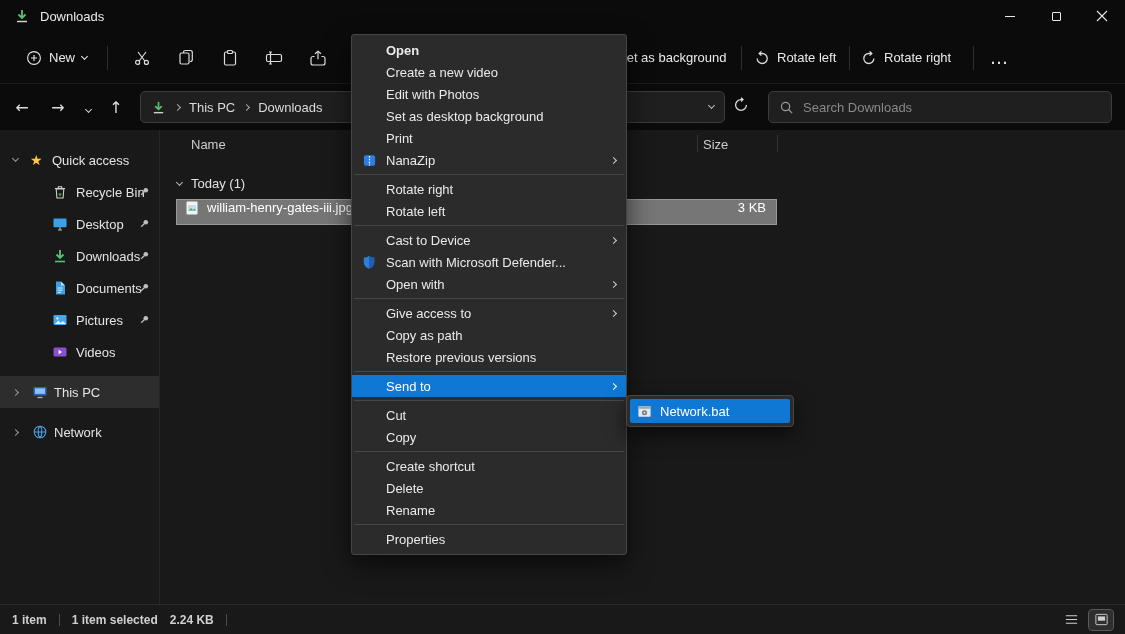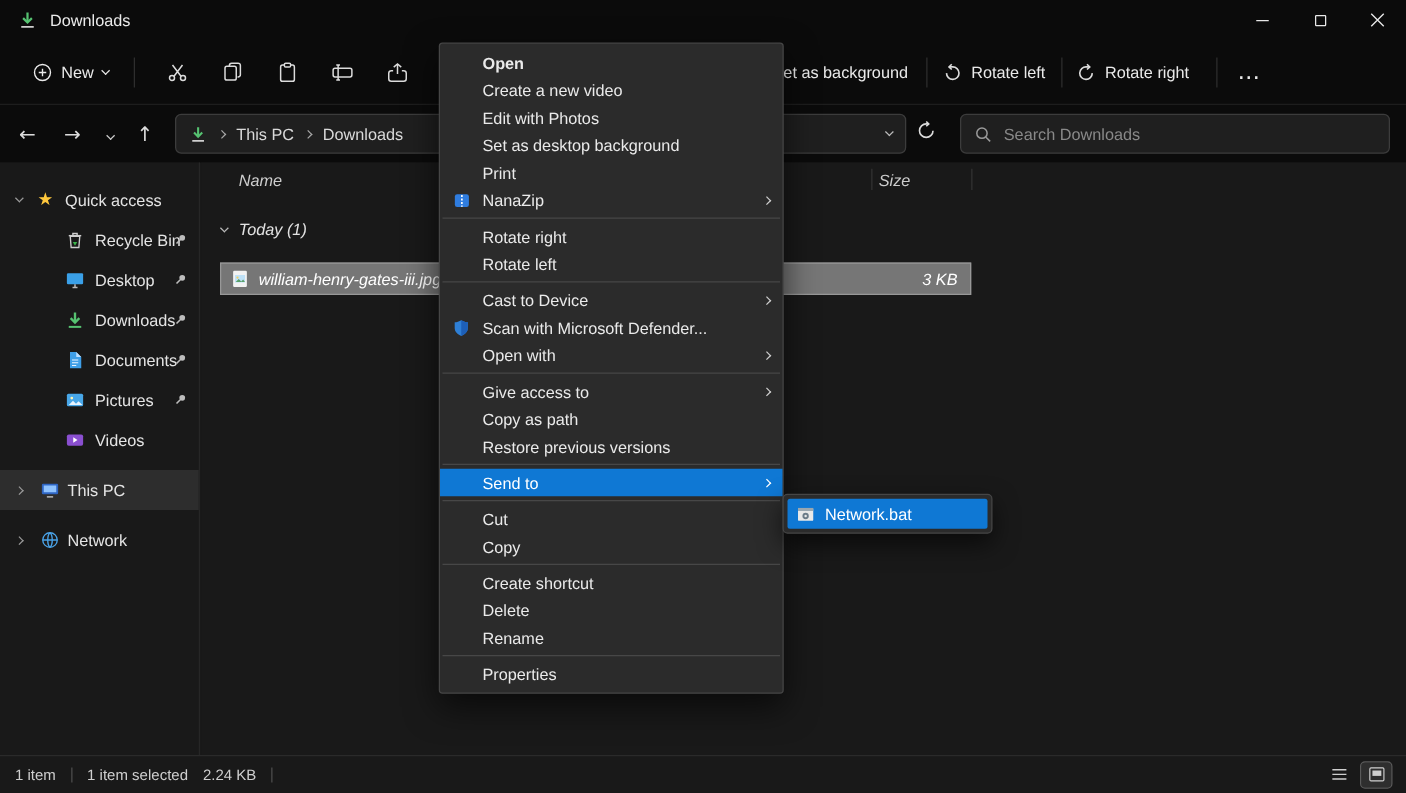--- a/index.html
+++ b/index.html
@@ -46,30 +46,30 @@
   .sidebar{position:absolute;top:130px;bottom:30px;left:0;width:160px;border-right:1px solid #262626;padding-top:14px;background:#191919;}
   .sr{height:32px;display:flex;align-items:center;font-size:13px;color:#e4e4e4;position:relative;}
   .sr .exp{color:#9a9a9a;position:absolute;left:13px;}
   .sr .ic{position:absolute;}
   .sr .lab{position:absolute;white-space:nowrap;}
   .sr .pin{position:absolute;right:9px;top:10px;}
   .sr.sel{background:#2d2d2d;}
   .sr.gap{margin-top:8px;}
 
   
-  .main{position:absolute;top:130px;bottom:30px;left:161px;right:0;background:#191919;font-style:italic;}
+  .main{position:absolute;top:130px;bottom:30px;left:161px;right:0;background:#191919;}
   .col-head{position:absolute;top:7px;font-size:13px;color:#cdcdcd;}
   .vline{position:absolute;top:5px;height:17px;width:1px;background:#333;}
   .group-row{position:absolute;top:46px;left:16px;display:flex;align-items:center;gap:9px;font-size:13px;color:#e2e2e2;}
-  .filebar{position:absolute;top:80px;left:15px;width:601px;height:26px;background:var(--selection);border:1px solid #989898;display:flex;align-items:center;padding-left:7px;}
+  .filebar{position:absolute;top:69px;left:15px;width:601px;height:26px;background:var(--selection);border:1px solid #989898;display:flex;align-items:flex-start;padding-left:7px;}
   .filebar .fname{font-size:13px;color:#fff;margin-left:7px;white-space:nowrap;}
   .filebar .fsize{position:absolute;right:10px;font-size:13px;color:#ffffff;}
 
   
-  .statusbar{position:absolute;bottom:0;left:0;right:0;height:30px;background:#191919;border-top:1px solid #2a2a2a;display:flex;align-items:center;padding:0 12px;gap:12px;font-size:12px;color:#cfcfcf;}
+  .statusbar{position:absolute;bottom:0;left:0;right:0;height:30px;background:#191919;border-top:1px solid #2a2a2a;display:flex;align-items:center;padding:0 12px;gap:12px;font-size:12px;color:#cfcfcf;font-weight:bold;}
   .sb-sep{width:1px;height:12px;background:#4d4d4d;}
   .sb-views{margin-left:auto;display:flex;gap:6px;align-items:center;}
   .sb-vbtn{width:24px;height:20px;display:flex;align-items:center;justify-content:center;border-radius:3px;}
   .sb-vbtn.active{outline:1px solid #5a5a5a;background:#2e2e2e;}
 
   
   .menu{position:absolute;left:351px;top:34px;width:276px;background:#2b2b2b;border:1px solid #464646;border-radius:3px;box-shadow:0 10px 26px rgba(0,0,0,.6);padding:4px 0;z-index:100;}
   .mi{height:22px;display:flex;align-items:center;padding-right:10px;font-size:13px;color:#eaeaea;}
   .mi .gut{flex:0 0 34px;display:flex;align-items:center;justify-content:center;}
   .mi .lbl{white-space:nowrap;}

